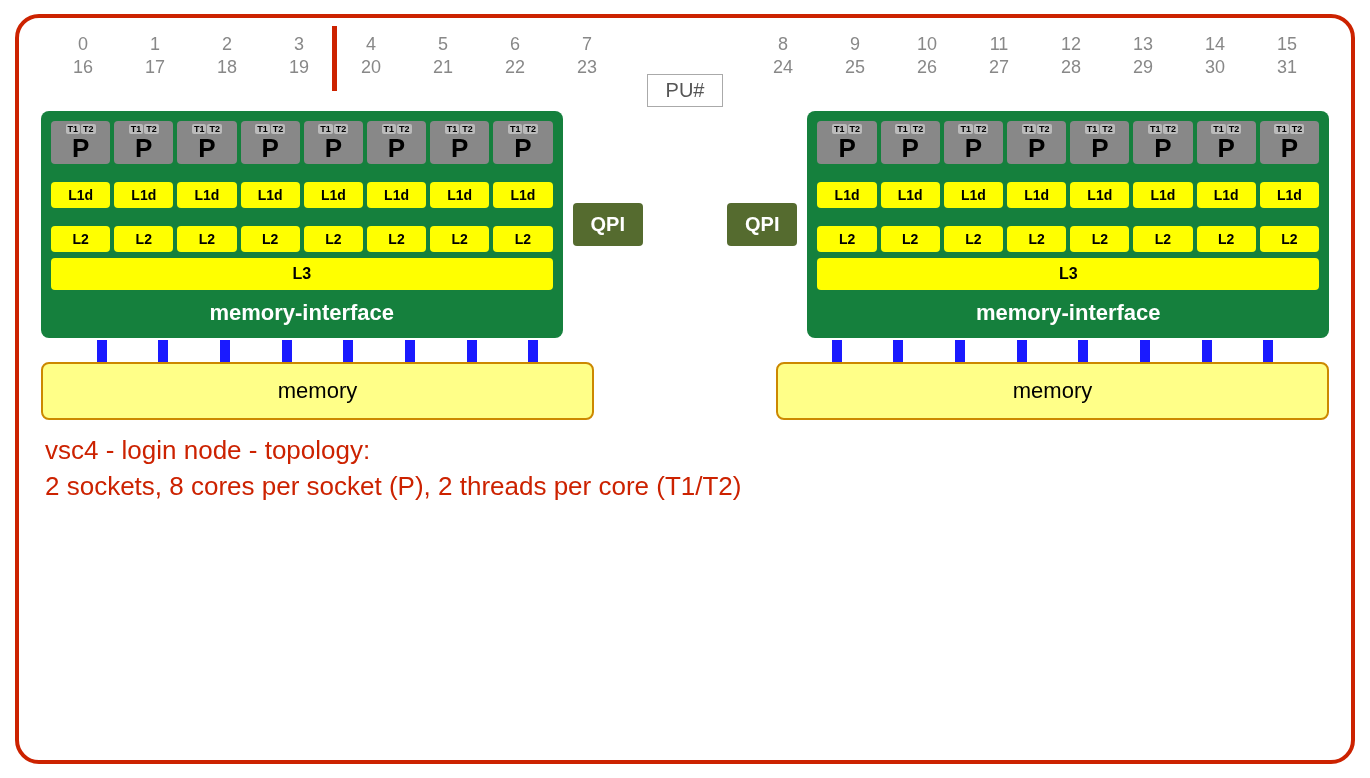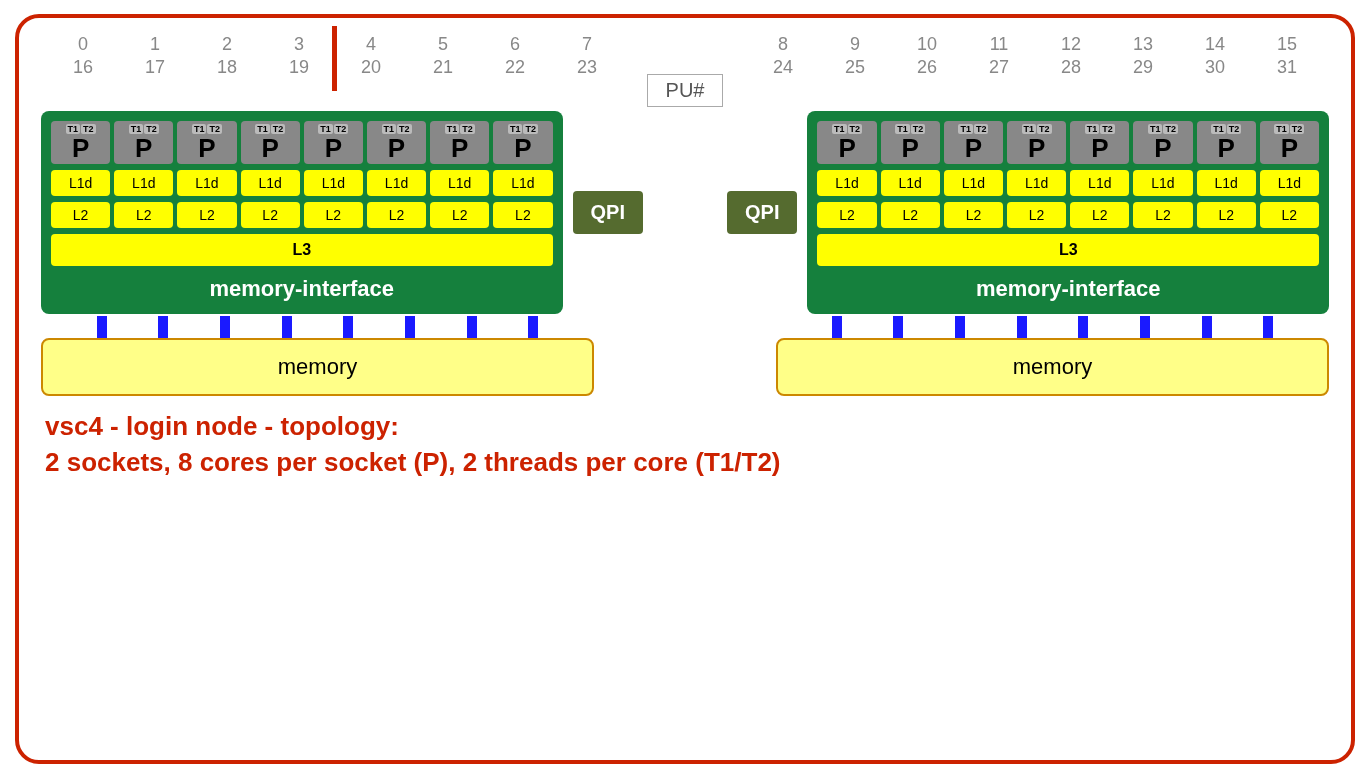--- a/index.html
+++ b/index.html
@@ -98,25 +98,26 @@
       display: flex;
       gap: 4px;
     }
     .cache-cell {
       background: #ffff00;
       border-radius: 4px;
       display: flex;
       align-items: center;
       justify-content: center;
       font-size: 14px;
-      font-weight: normal;
+      font-weight: bold;
       color: #000;
       flex: 1;
       min-width: 0;
       padding: 5px 10px;
+      margin-top: 12px;
     }
 
     
     .l3-cell {
       background: #ffff00;
       border-radius: 4px;
       text-align: center;
       font-size: 16px;
       font-weight: bold;
       color: #000;
@@ -199,21 +200,21 @@
 
     
     .qpi-spacer {
       min-width: 130px;
     }
 
     
     .caption {
       color: #cc2200;
       font-size: 26px;
-      font-weight: 700;
+      font-weight: 400;
       padding: 12px 8px 4px 8px;
       line-height: 1.4;
     }
 
     
     .numbers-wrapper {
       position: relative;
       display: flex;
       align-items: flex-start;
       justify-content: space-between;

